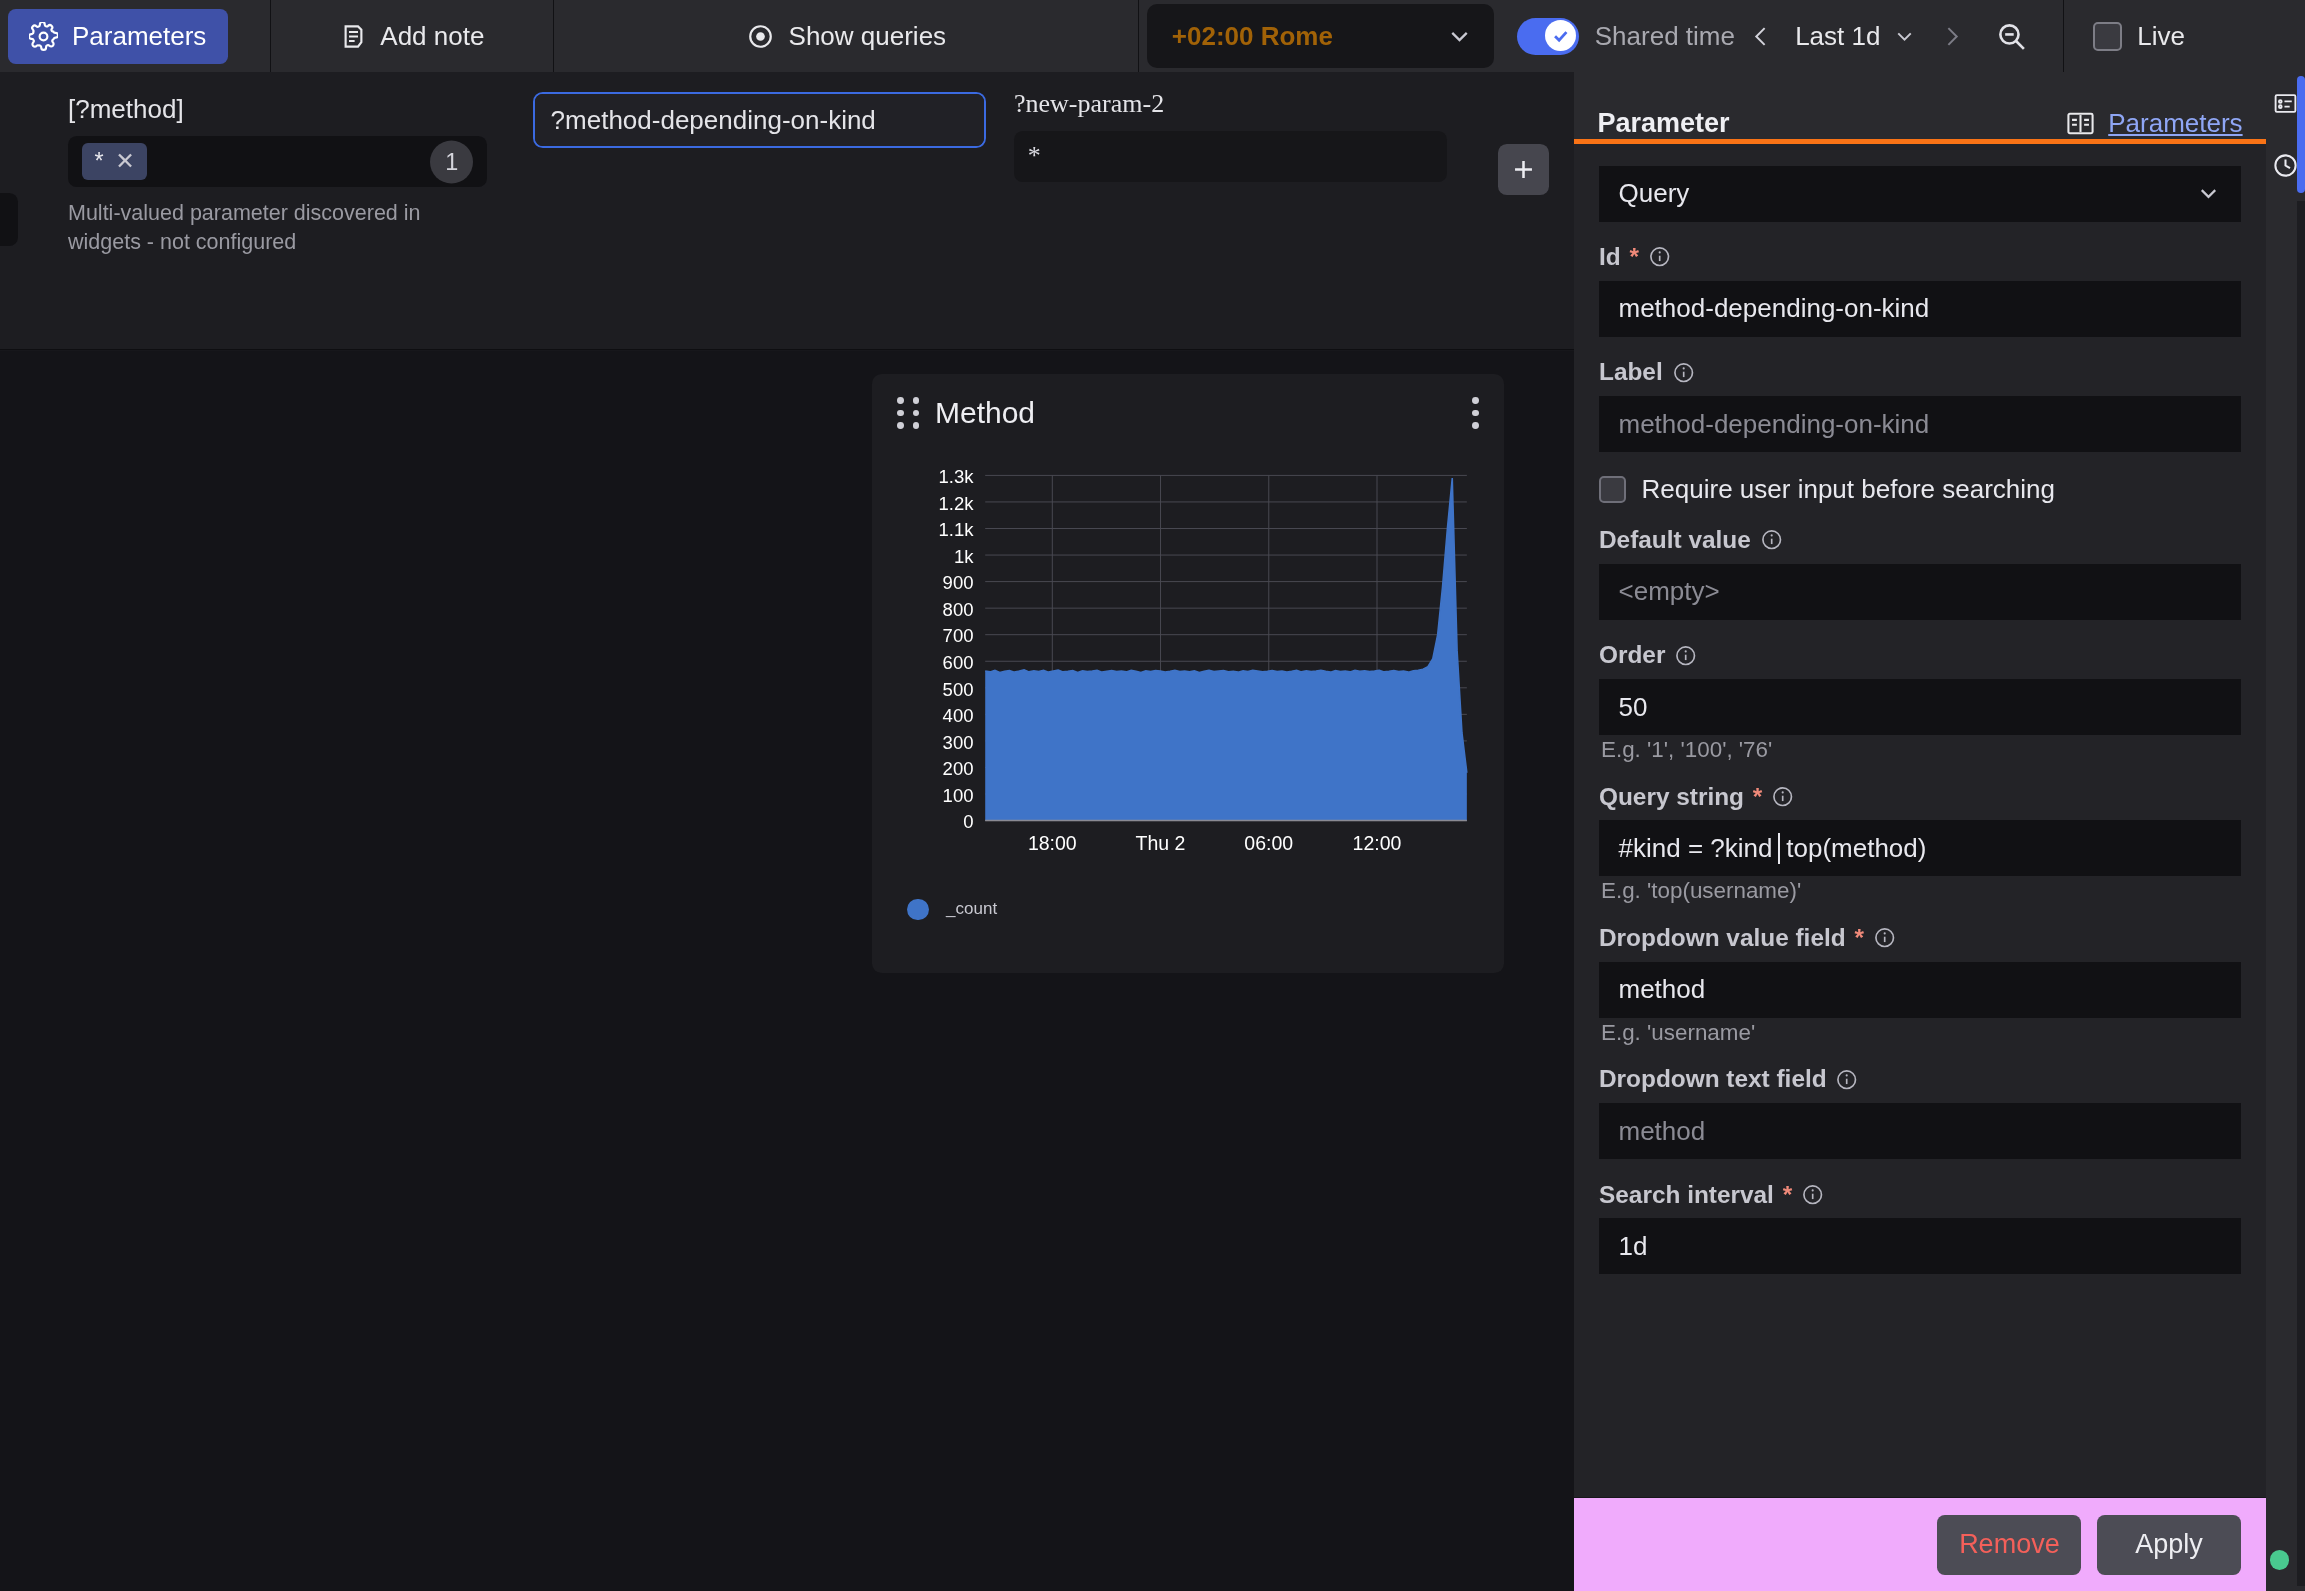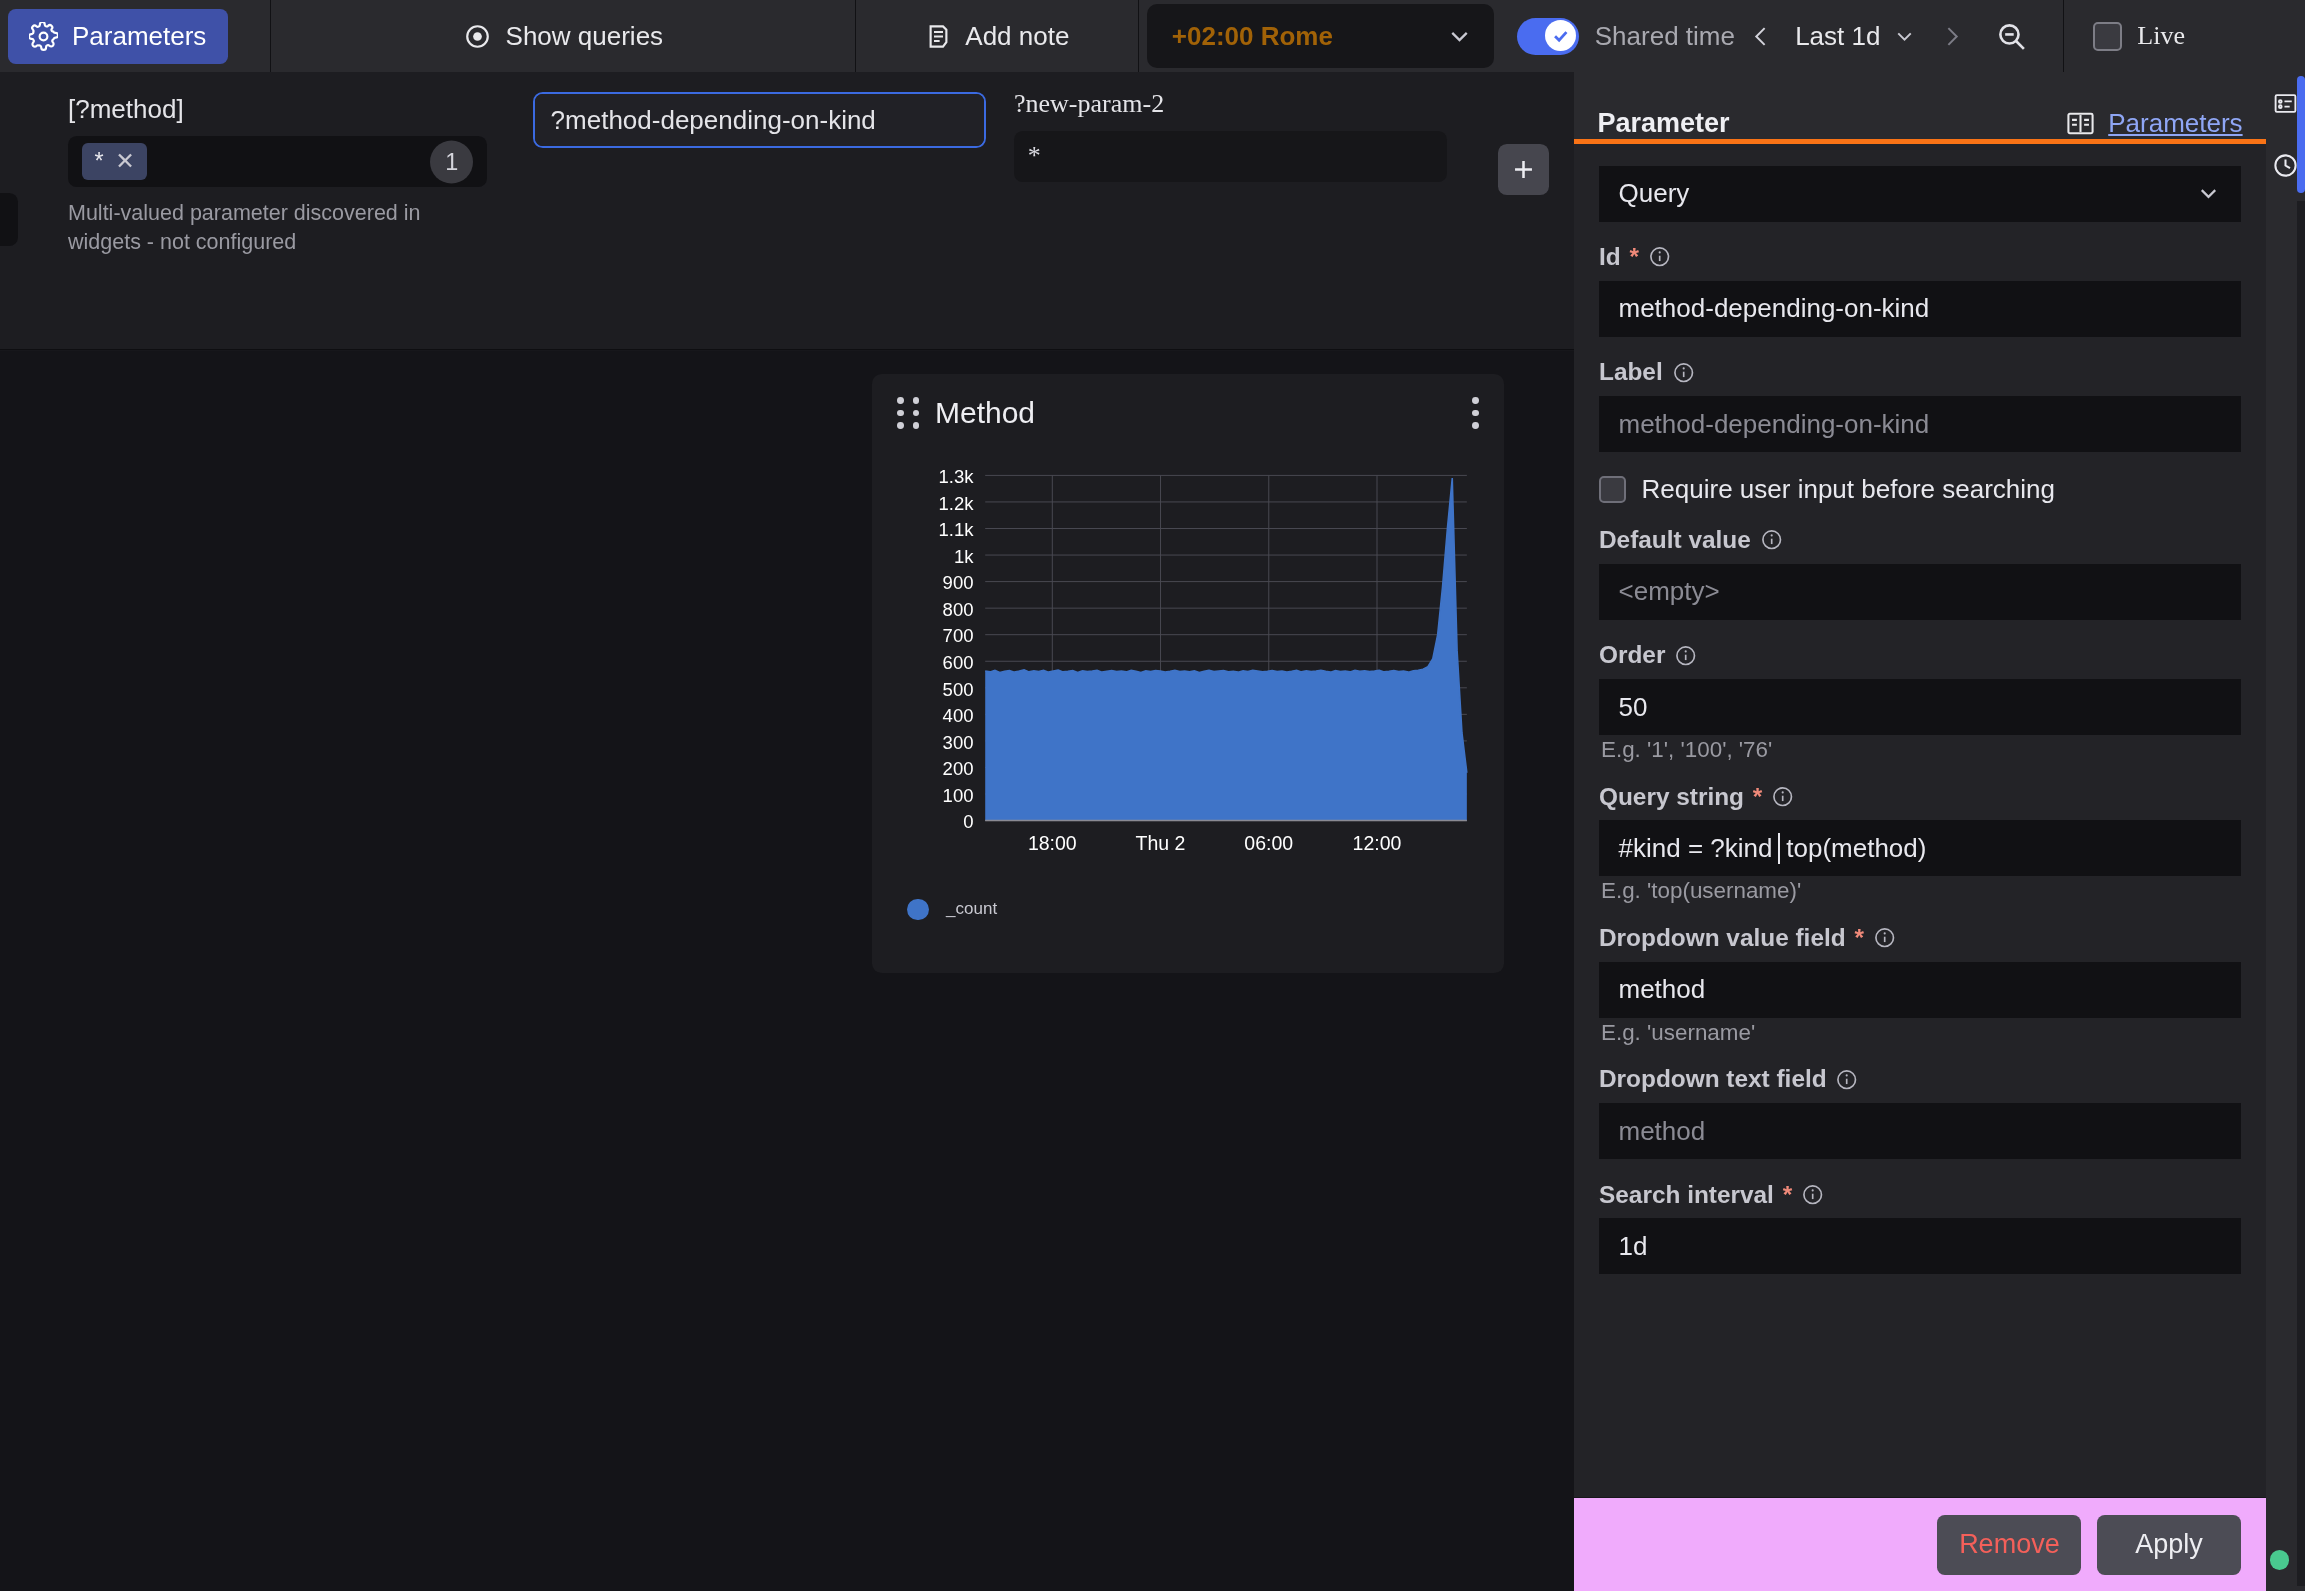--- a/index.html
+++ b/index.html
@@ -58,21 +58,21 @@
   .chev-btn { padding: 0 13.7px; font-size: 29px; color: #9a9aa2; cursor: pointer; }
   .range-btn {
     display: inline-flex; align-items: center; gap: 11.7px;
     font-size: 26px; color: #e9e9ec; cursor: pointer; padding: 0 7.8px;
     white-space: nowrap;
   }
   .zoomout-btn { padding: 0 9.8px 0 17.6px; cursor: pointer; display: flex; align-items: center;}
   .live-seg {
     border-left: 1px solid #111114; height: 72px;
     display: flex; align-items: center; gap: 15.6px;
-    padding: 0 25px 0 29px; margin-left: 25px; font-family: Liberation Serif, serif;
+    padding: 0 25px 0 29px; margin-left: 25px;
   }
   .cbox {
     width: 29px; height: 29px; border-radius: 4.9px;
     border: 2px solid #7d7d86; background: #3a3a40; flex: 0 0 auto; cursor: pointer;
   }
   .live-label { font-size: 26px; color: #e9e9ec; }
 
   
   .params-bar {
     position: absolute; left: 0; top: 72px; width: 1574px; height: 278px;
@@ -247,41 +247,41 @@
         <span>
           <svg width="29" height="29" viewBox="0 0 24 24" fill="none" stroke="#fff" stroke-width="1.8">
             <circle cx="12" cy="12" r="3.2"></circle>
             <path d="M19.4 15a1.6 1.6 0 00.32 1.77l.06.06a2 2 0 11-2.83 2.83l-.06-.06a1.6 1.6 0 00-1.77-.32 1.6 1.6 0 00-1 1.47V21a2 2 0 11-4 0v-.1A1.6 1.6 0 008.1 19.4a1.6 1.6 0 00-1.77.32l-.06.06a2 2 0 11-2.83-2.83l.06-.06A1.6 1.6 0 003.82 15a1.6 1.6 0 00-1.47-1H2a2 2 0 110-4h.1A1.6 1.6 0 003.6 8.1a1.6 1.6 0 00-.32-1.77l-.06-.06a2 2 0 112.83-2.83l.06.06A1.6 1.6 0 008 3.82 1.6 1.6 0 009 2.35V2a2 2 0 114 0v.1a1.6 1.6 0 001 1.47 1.6 1.6 0 001.77-.32l.06-.06a2 2 0 112.83 2.83l-.06.06A1.6 1.6 0 0020.18 8V8a1.6 1.6 0 001.47 1H22a2 2 0 110 4h-.1a1.6 1.6 0 00-1.5 1z"></path>
           </svg>
         </span>
         <span>Parameters</span>
       </div>
     </div>
 
+    <div class="tb-seg s2">
+      <div class="tb-btn">
+        <span>
+          <svg width="27" height="27" viewBox="0 0 24 24" fill="none" stroke="#e9e9ec" stroke-width="1.9">
+            <path d="M5 3h11l3 3v11l-3 4H5z"></path>
+            <path d="M8 8h8M8 12h8M8 16h5"></path>
+          </svg>
+        </span>
+        <span>Add note</span>
+      </div>
+    </div>
+
     <div class="tb-seg s3">
       <div class="tb-btn">
         <span>
           <svg width="29" height="29" viewBox="0 0 24 24" fill="none" stroke="#e9e9ec" stroke-width="1.8">
             <circle cx="12" cy="12" r="8.5"></circle>
             <circle cx="12" cy="12" r="3.6" fill="#e9e9ec" stroke="none"></circle>
           </svg>
         </span>
         <span>Show queries</span>
-      </div>
-    </div>
-
-    <div class="tb-seg s2">
-      <div class="tb-btn">
-        <span>
-          <svg width="27" height="27" viewBox="0 0 24 24" fill="none" stroke="#e9e9ec" stroke-width="1.9">
-            <path d="M5 3h11l3 3v11l-3 4H5z"></path>
-            <path d="M8 8h8M8 12h8M8 16h5"></path>
-          </svg>
-        </span>
-        <span>Add note</span>
       </div>
     </div>
 
     <div class="tz-select">
       <span>+02:00 Rome</span>
       <span>
         <svg width="29" height="29" viewBox="0 0 24 24" fill="none" stroke="#c9c9d2" stroke-width="1.9">
             <path d="M6 9l6 6 6-6"></path>
           </svg>
       </span>

